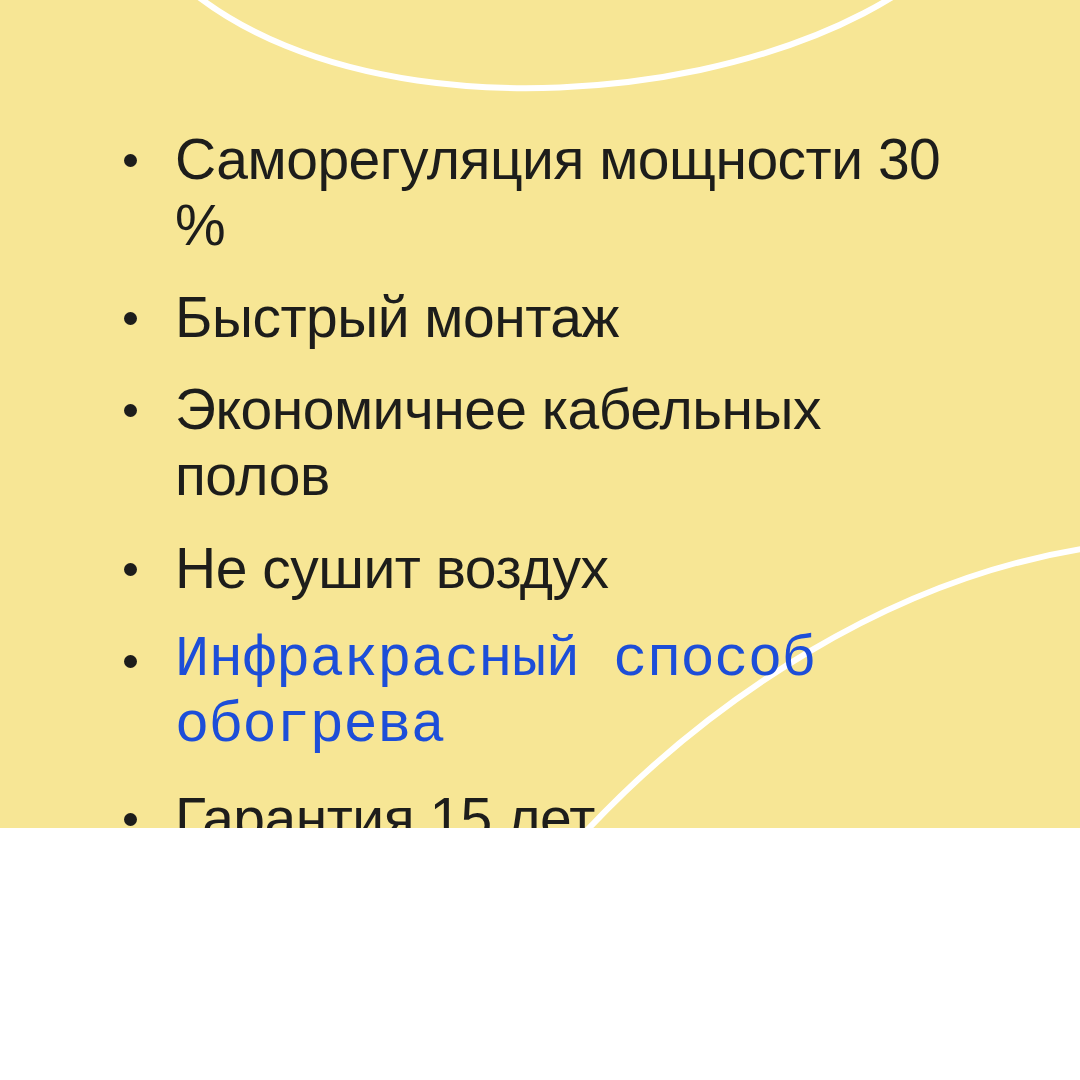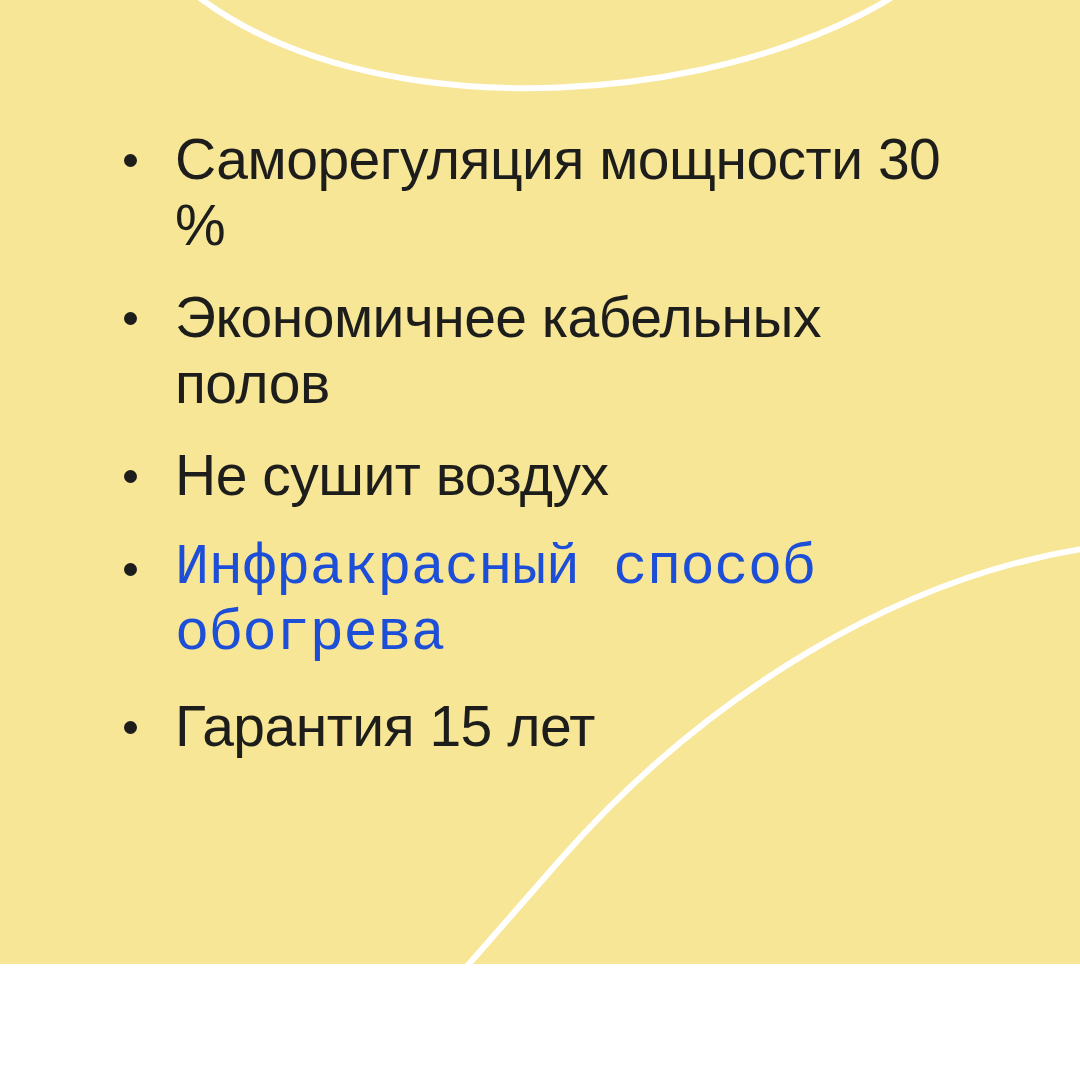--- a/index.html
+++ b/index.html
@@ -8,21 +8,21 @@
   }
   body {
     width: 1080px;
     height: 1080px;
     overflow: hidden;
     font-family: "Liberation Sans", sans-serif;
   }
   #slide {
     position: relative;
     width: 1080px;
-    height: 964px;
+    height: 828px;
     background: #F7E695;
     overflow: hidden;
   }
   
   #decor {
     position: absolute;
     left: 0;
     top: 0;
     width: 1080px;
     height: 1080px;
@@ -77,20 +77,24 @@
   </svg>
 
   <div id="content">
     <ul class="bullets">
       <li style="color: rgb(29, 29, 27);">
         <span class="dot" style="background: rgb(29, 29, 27);"></span>
         <span>Саморегуляция мощности 30 %</span>
       </li>
       <li style="color: rgb(29, 29, 27);">
         <span class="dot" style="background: rgb(29, 29, 27);"></span>
+        <span>Быстрый монтаж</span>
+      </li>
+      <li style="color: rgb(29, 29, 27);">
+        <span class="dot" style="background: rgb(29, 29, 27);"></span>
         <span>Экономичнее кабельных полов</span>
       </li>
       <li style="color: rgb(29, 29, 27);">
         <span class="dot" style="background: rgb(29, 29, 27);"></span>
         <span>Не сушит воздух</span>
       </li>
       <li style="color: #1d4ed8; font-family: Liberation Mono, monospace;">
         <span class="dot" style="background: rgb(29, 29, 27);"></span>
         <span>Инфракрасный способ обогрева</span>
       </li>

